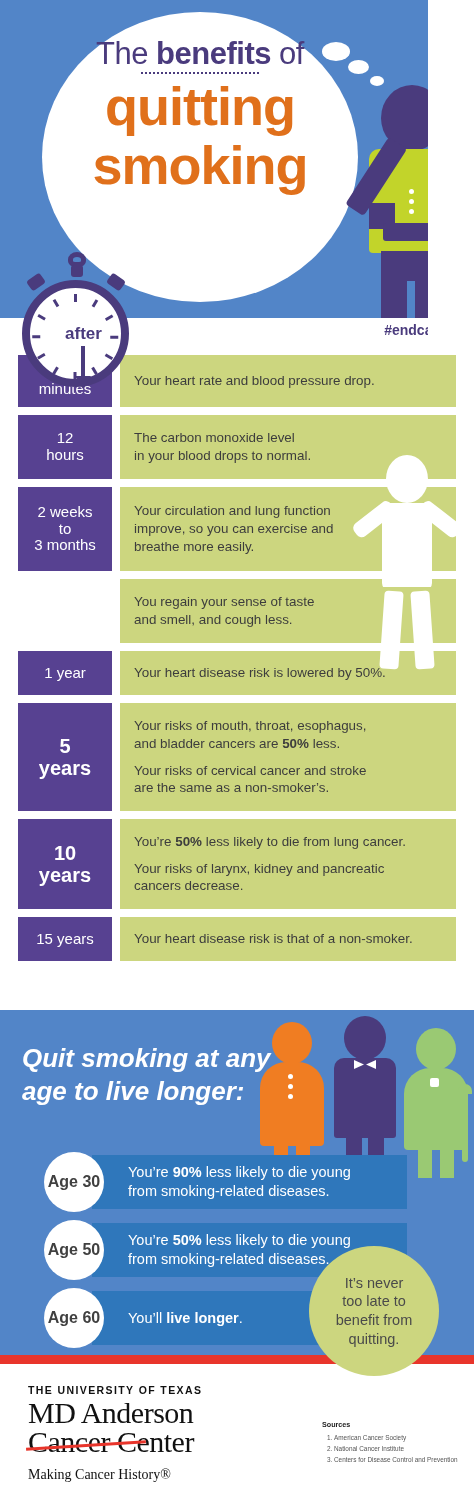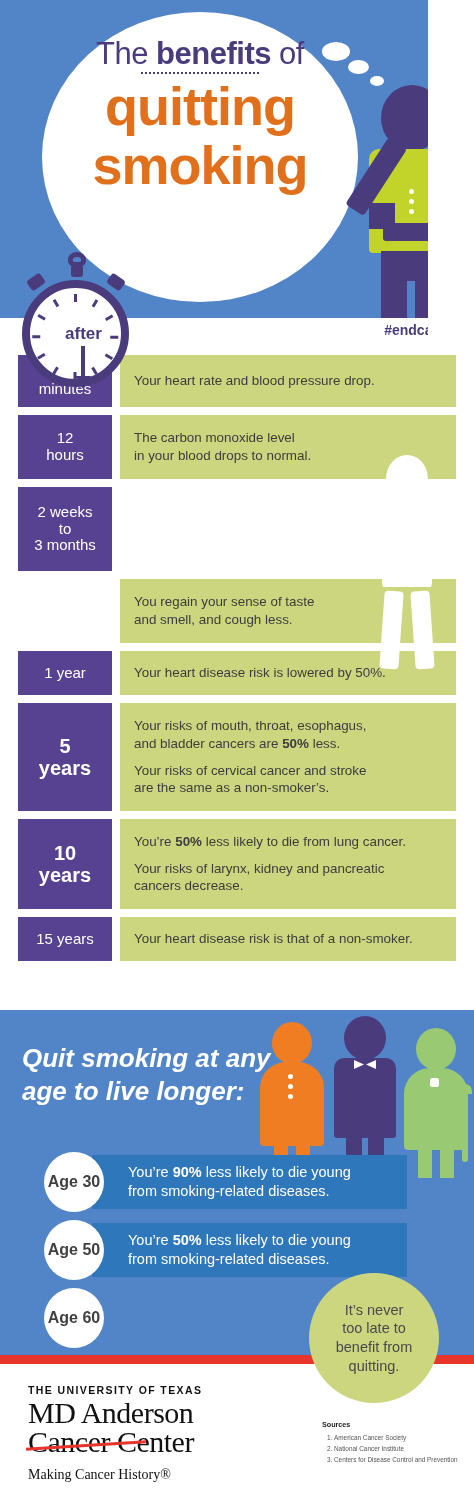--- a/index.html
+++ b/index.html
@@ -89,21 +89,21 @@
   .arow{position:absolute;left:44px;width:412px;height:54px;}
   .acirc{position:absolute;left:0;top:-3px;width:60px;height:60px;background:#ffffff;border-radius:50%;
          display:flex;align-items:center;justify-content:center;color:#404040;font-size:16px;font-weight:700;z-index:2;
          font-family:"Liberation Sans Narrow","Liberation Sans",sans-serif;}
   .abar{position:absolute;left:48px;top:0;right:49px;height:54px;background:#2f77bb;color:#fff;
         display:flex;flex-direction:column;justify-content:center;padding-left:36px;box-sizing:border-box;
         font-size:14.5px;line-height:1.28;}
   .abar b{font-weight:700;}
   .abar p{margin:0;}
 
-  .never{position:absolute;left:309px;top:1273px;width:130px;height:130px;border-radius:50%;background:#ccd67f;
+  .never{position:absolute;left:309px;top:1246px;width:130px;height:130px;border-radius:50%;background:#ccd67f;
           display:flex;align-items:center;justify-content:center;text-align:center;color:#4a4a4a;
           font-size:14.5px;line-height:1.28;z-index:9;}
 
   
   .redbar{position:absolute;left:0;top:1355px;width:474px;height:9px;background:#e8352b;}
   .foot{position:absolute;left:0;top:1364px;width:474px;height:133px;background:#ffffff;}
   .logo{position:absolute;left:28px;top:20px;width:248px;font-family:"Liberation Serif","DejaVu Serif",serif;color:#111;}
   .l-uni{font-family:"Liberation Sans",sans-serif;font-size:10.5px;font-weight:700;letter-spacing:1.4px;margin-bottom:2px;}
   .l-md{font-size:30px;line-height:0.98;letter-spacing:-0.5px;white-space:nowrap;}
   .l-cc{font-size:30px;line-height:1;letter-spacing:-0.5px;position:relative;white-space:nowrap;}
@@ -191,20 +191,23 @@
           <span>12<br>hours</span>
         </div>
         <div class="txt" style="height: 64px;">
           <p>The carbon monoxide level<br>in your blood drops to normal.</p>
         </div>
       </div>
       <div class="row" style="top: 142px; height: 84px;">
         <div class="lab" style="height: 84px;">
           <span>2 weeks<br>to<br>3 months</span>
         </div>
+        <div class="txt" style="height: 84px;">
+          <p>Your circulation and lung function<br>improve, so you can exercise and<br>breathe more easily.</p>
+        </div>
       </div>
       <div class="row" style="top: 234px; height: 64px;">
         <div class="txt" style="height: 64px;">
           <p>You regain your sense of taste<br>and smell, and cough less.</p>
         </div>
       </div>
       <div class="row" style="top: 306px; height: 44px;">
         <div class="lab" style="height: 44px;">
           <span>1 year</span>
         </div>
@@ -292,20 +295,23 @@
           </div>
           <div class="acirc">Age 30</div>
         </div>
         <div class="arow" style="top: 213px;">
           <div class="abar">
             <p>You’re <b>50%</b> less likely to die young<br>from smoking-related diseases.</p>
           </div>
           <div class="acirc">Age 50</div>
         </div>
         <div class="arow" style="top: 281px;">
+          <div class="abar">
+            <p>You’ll <b>live longer</b>.</p>
+          </div>
           <div class="acirc">Age 60</div>
         </div>
       </div>
   </div>
 
   <div class="never">It’s never<br>too late to<br>benefit from<br>quitting.</div>
 
   <div class="redbar"></div>
   <div class="foot">
     <div class="logo">

